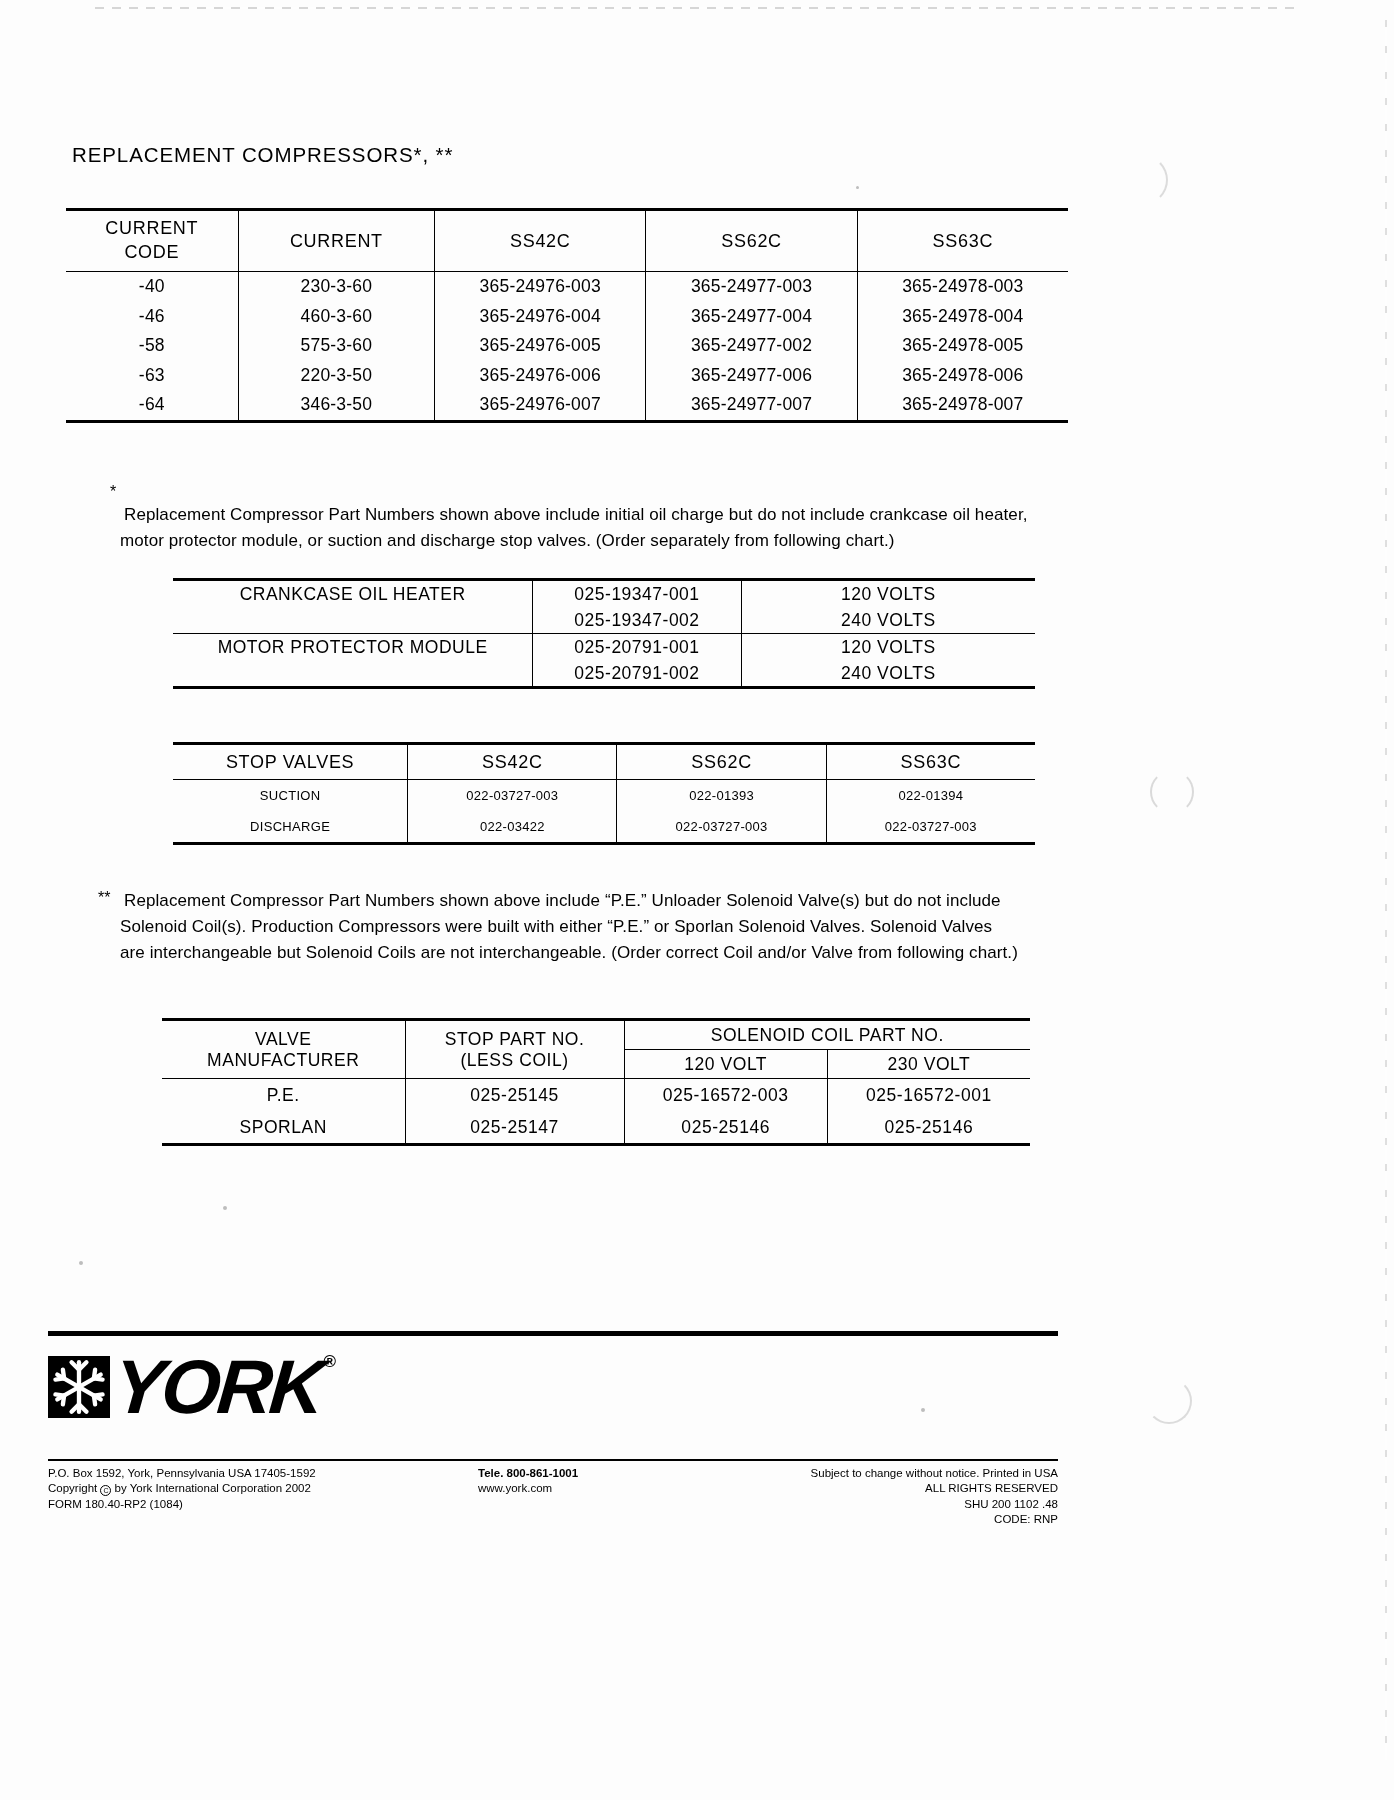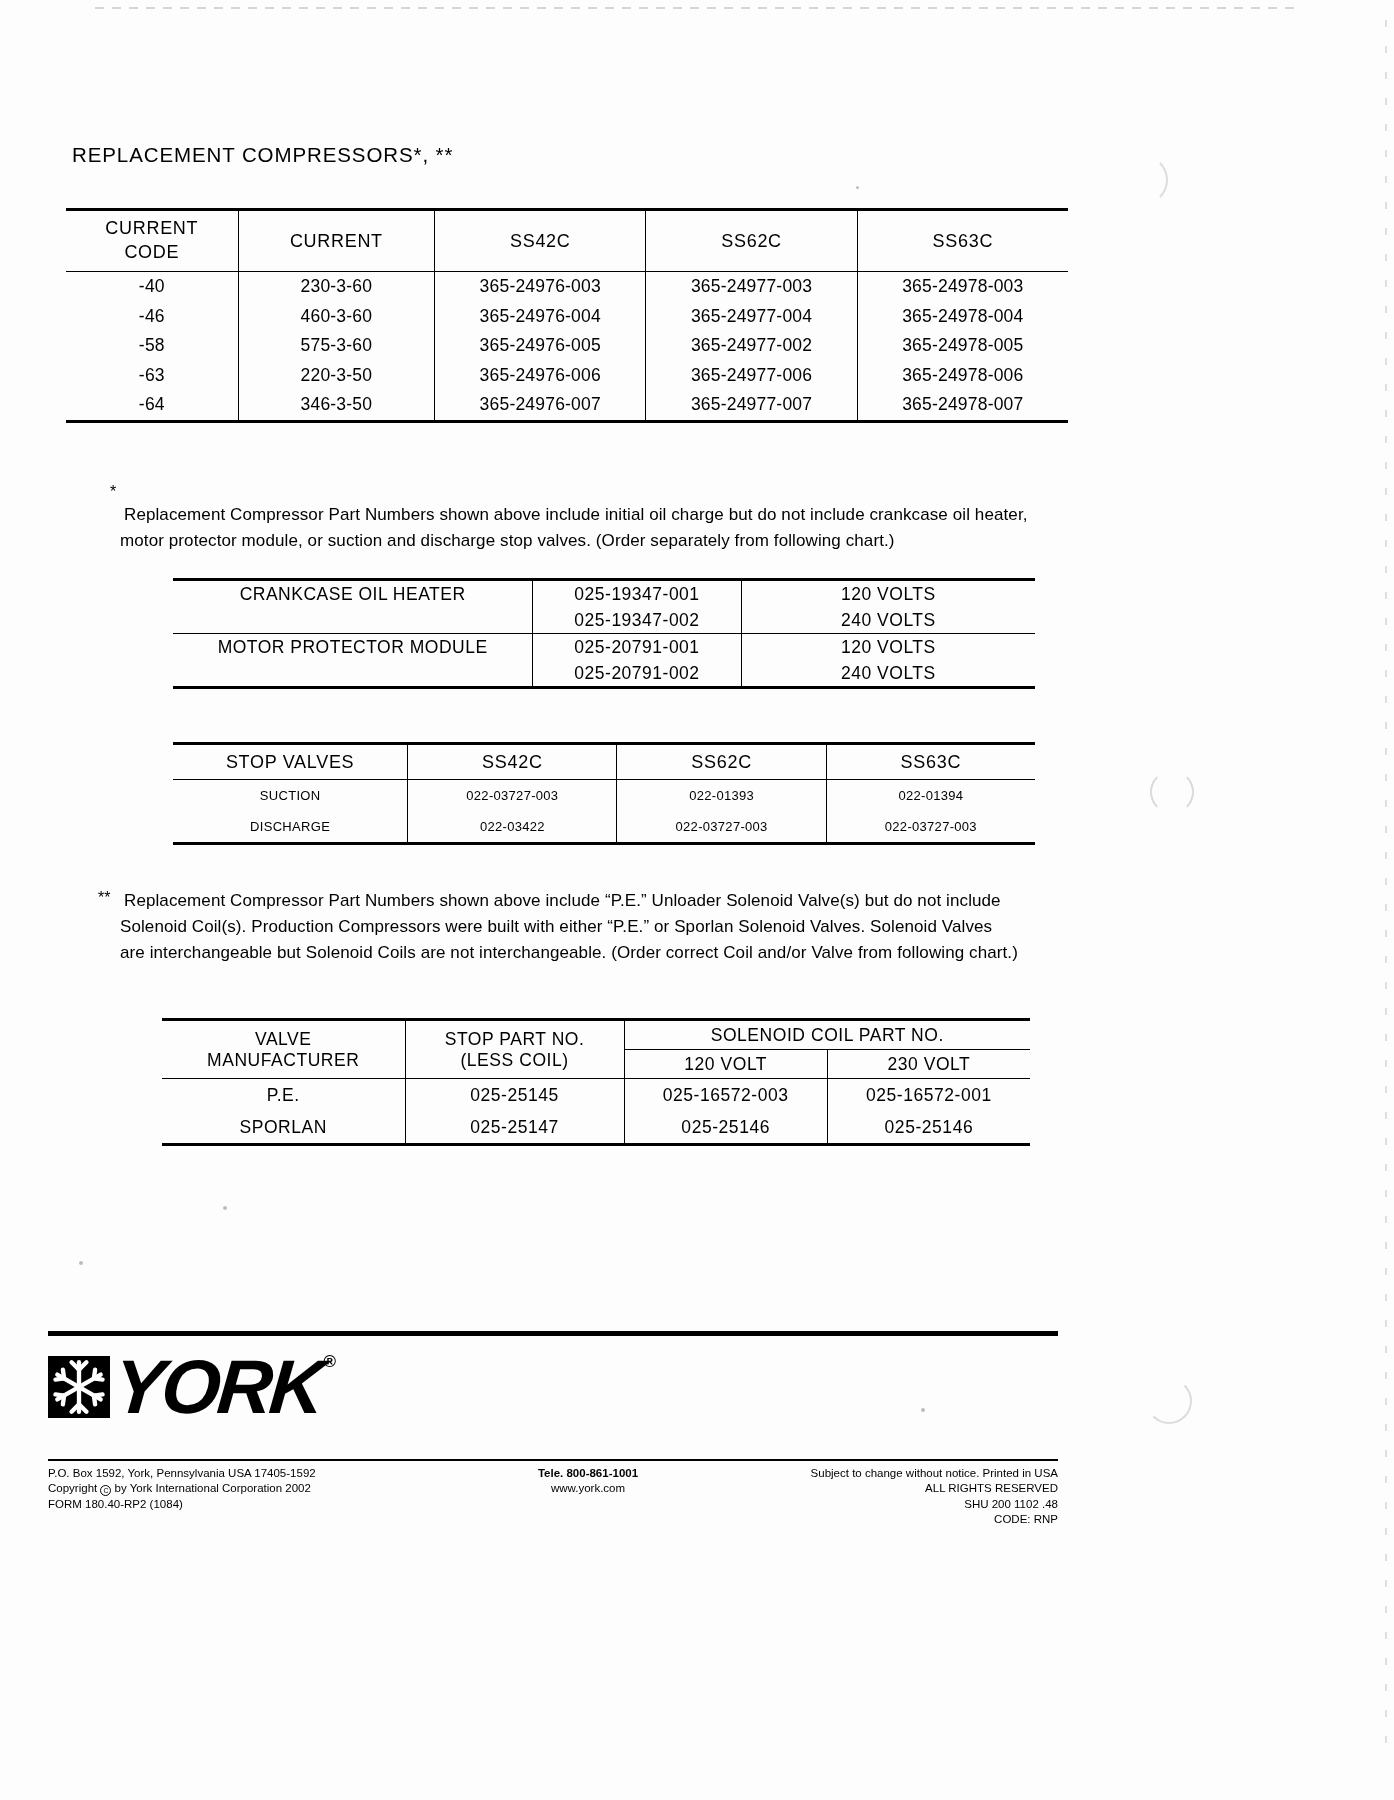--- a/index.html
+++ b/index.html
@@ -173,21 +173,21 @@
     align-self: flex-start;
   }
   .foot-cols {
     position: absolute;
     left: 48px; top: 1466px; width: 1010px;
     font-size: 11.5px;
     line-height: 1.33;
   }
   .foot-cols .fc { position: absolute; top: 0; }
   .fc-left  { left: 0; text-align: left; }
-  .fc-mid   { left: 430px; text-align: center; width: 220px; }
+  .fc-mid   { left: 430px; width: 220px; }
   .fc-right { right: 0; text-align: right; }
   .foot-cols .b { font-weight: bold; }
   .cmark {
     display: inline-block;
     width: 9px; height: 9px;
     border: 1px solid #000;
     border-radius: 50%;
     position: relative;
     font-size: 7px;
     line-height: 9px;

